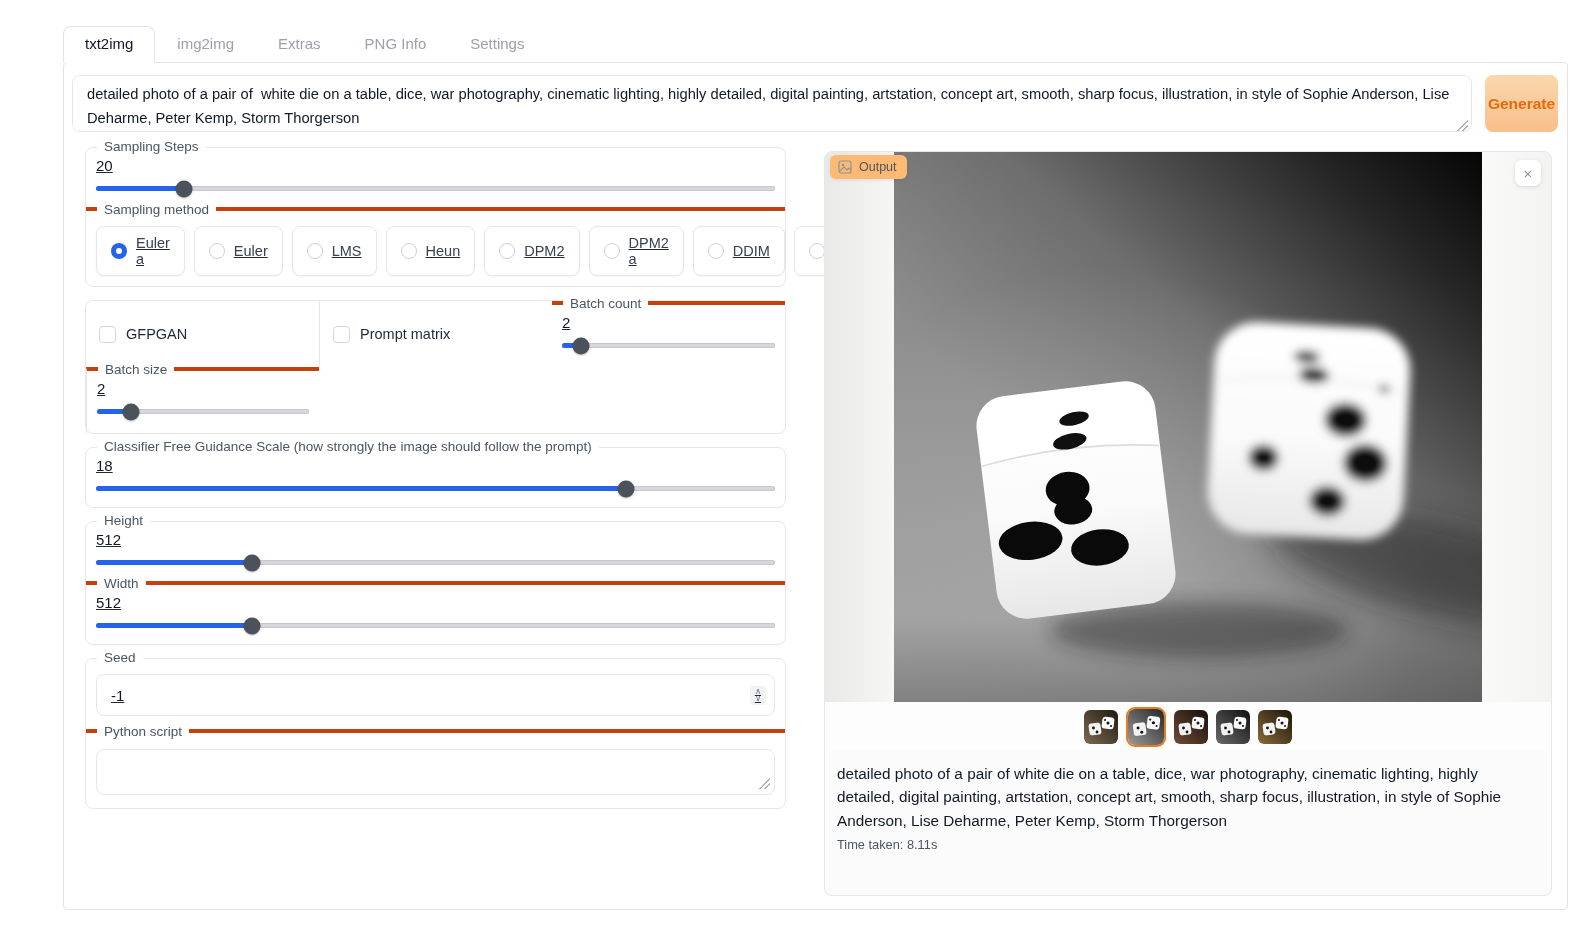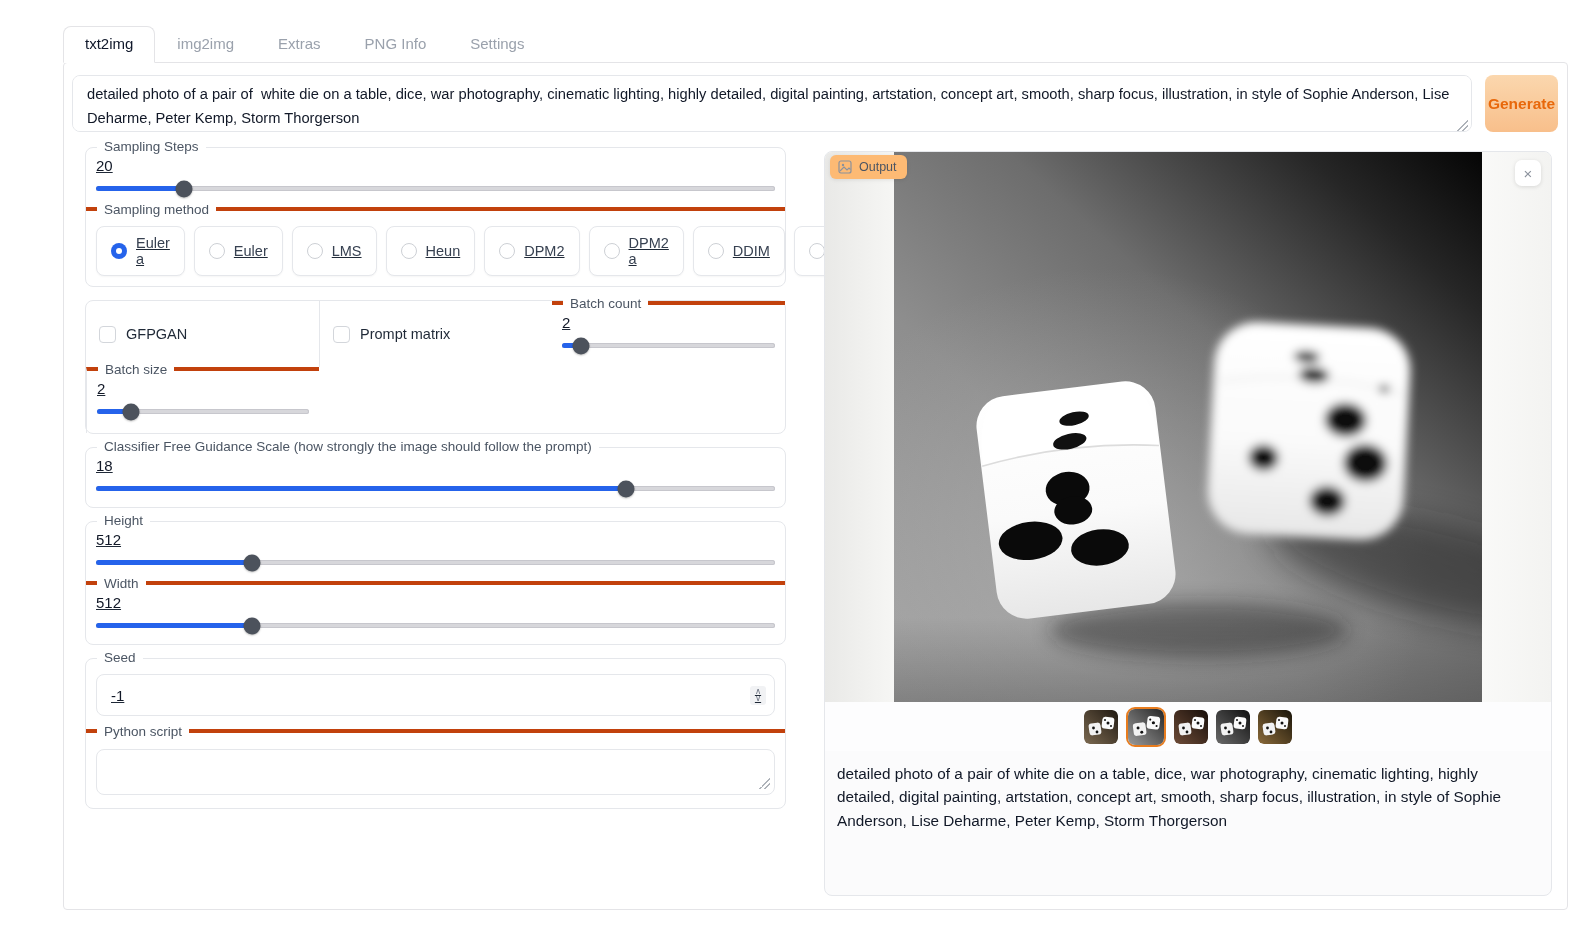--- a/index.html
+++ b/index.html
@@ -452,19 +452,20 @@
                   </g>
                   <circle cx="24" cy="13" r="1.5" fill="#111"></circle>
                   <circle cx="21" cy="10" r="1" fill="#111"></circle>
                   <circle cx="27" cy="16" r="1" fill="#111"></circle>
                 </svg>
               </div>
             </div>
 
           <div class="caption-block">
             <div class="caption">detailed photo of a pair of white die on a table, dice, war photography, cinematic lighting, highly detailed, digital painting, artstation, concept art, smooth, sharp focus, illustration, in style of Sophie Anderson, Lise Deharme, Peter Kemp, Storm Thorgerson</div>
+            <div class="time">Time taken: 8.11s</div>
           </div>
 
         </div>
       </div>
     </div>
   </div>
 </div>
 
 </body></html>

